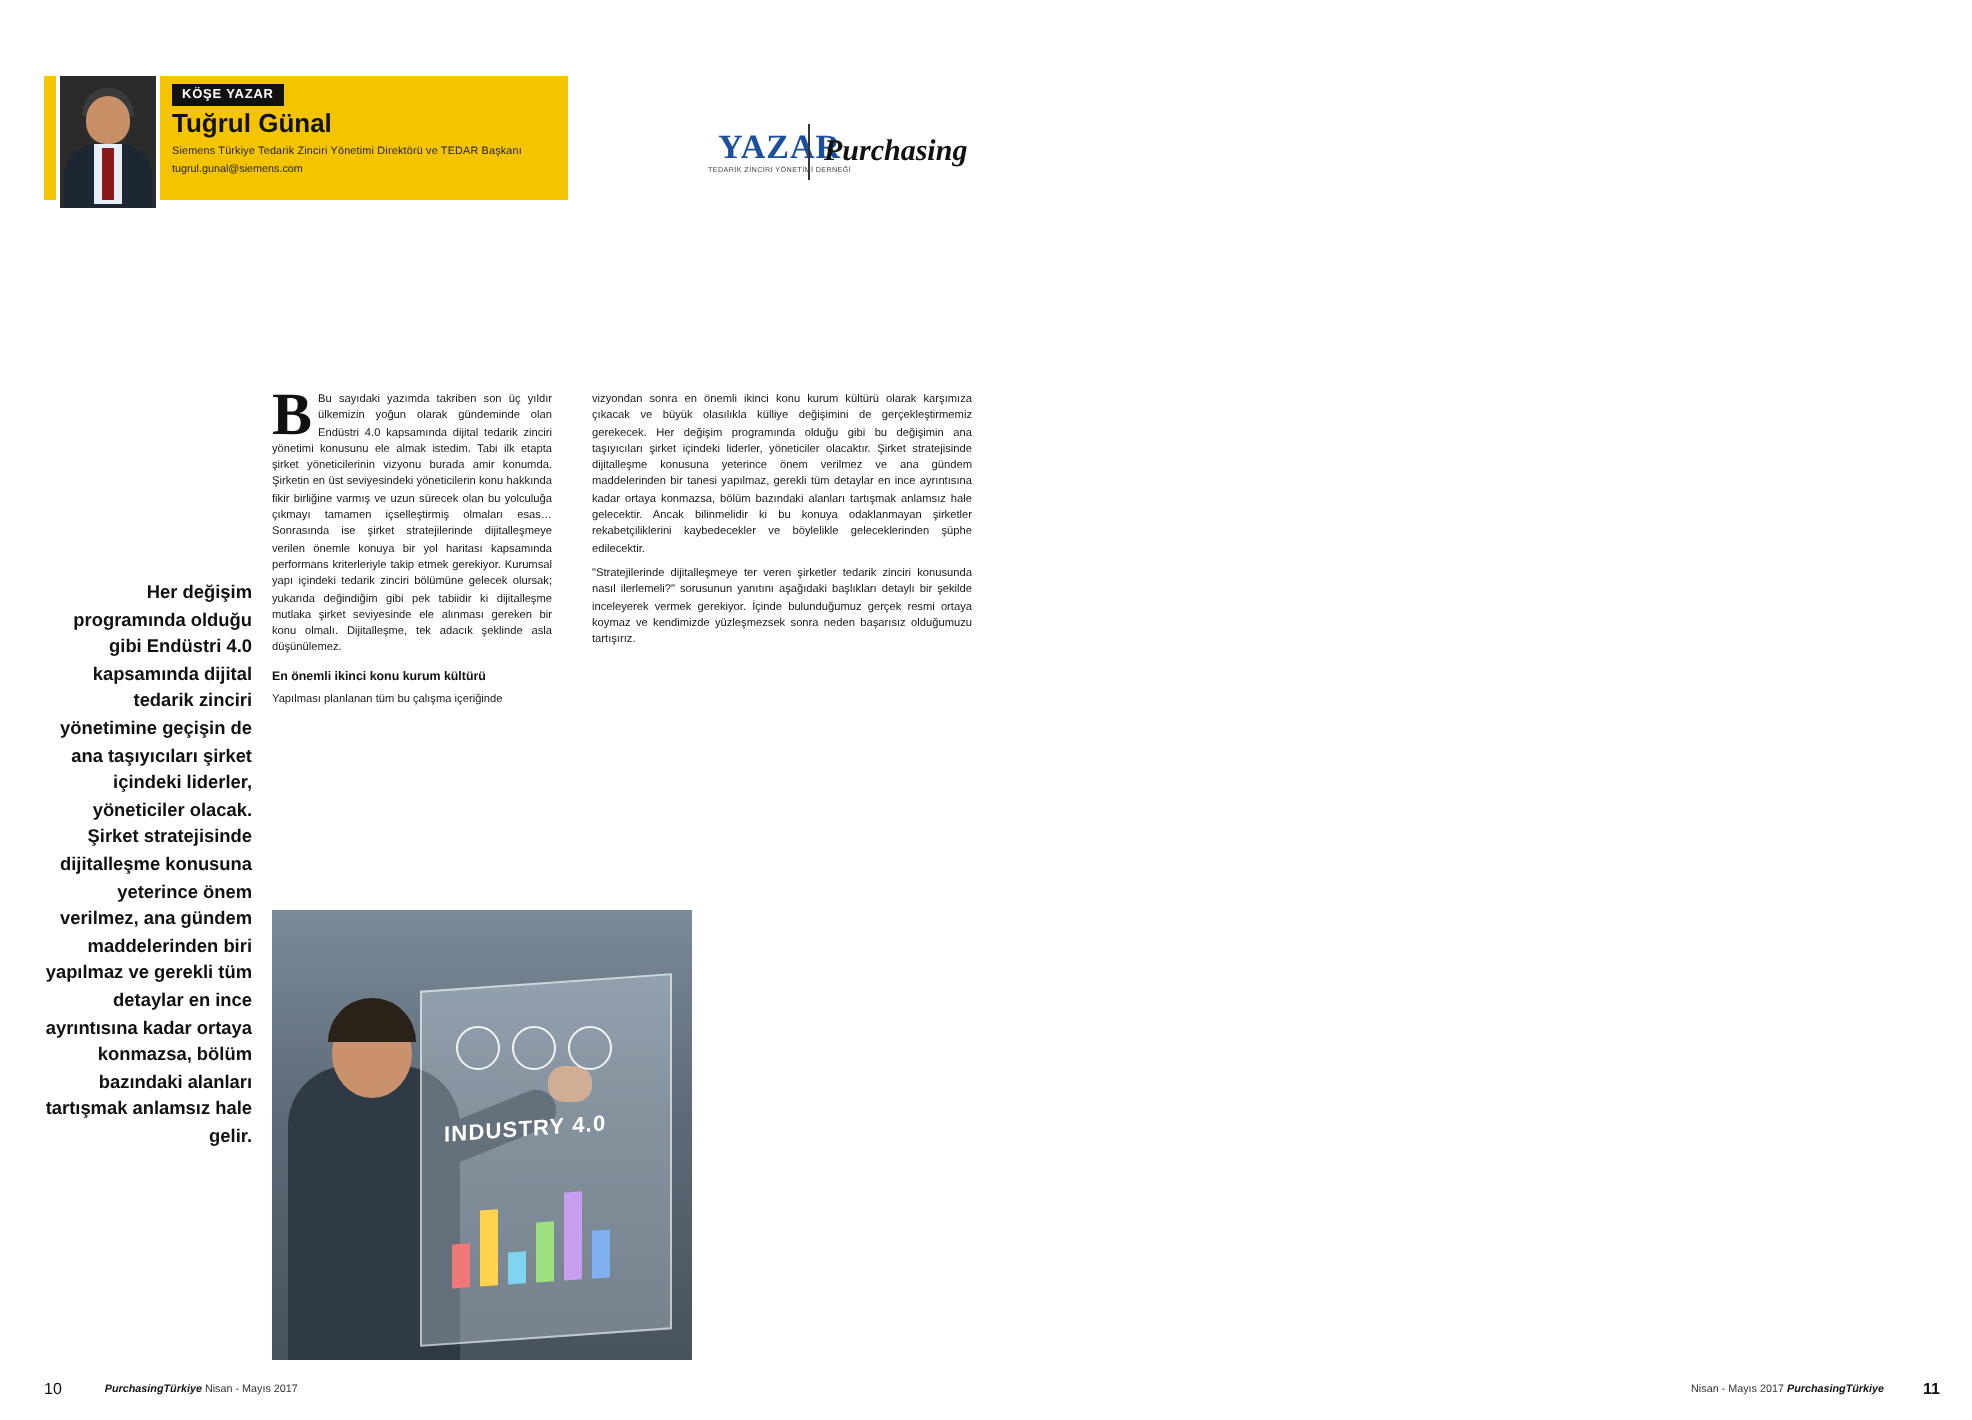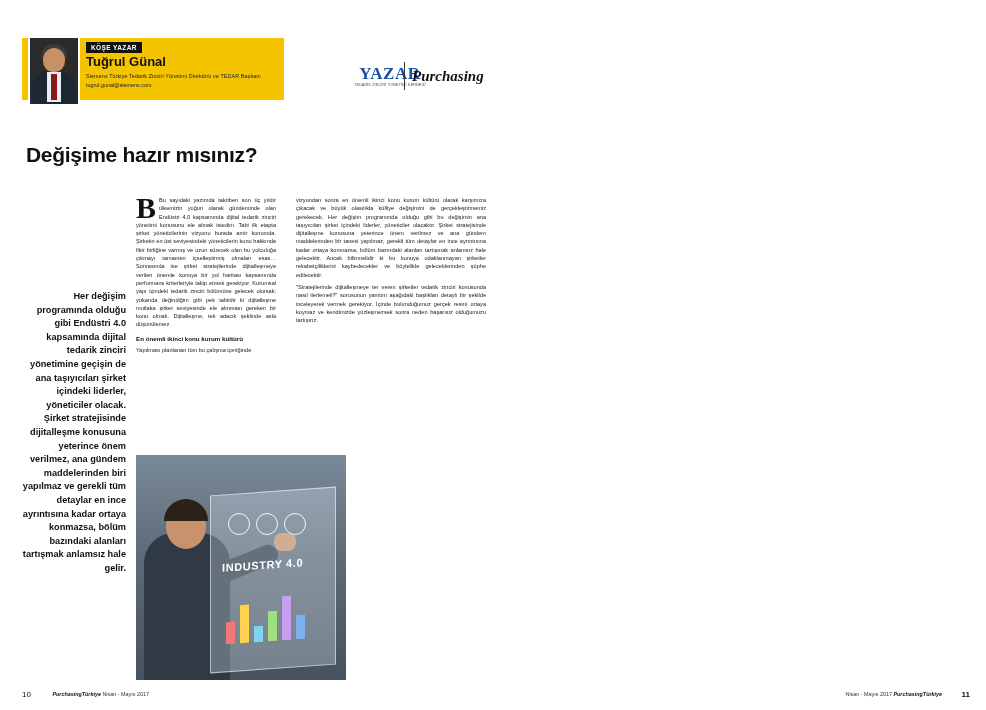--- a/index.html
+++ b/index.html
@@ -93,21 +93,20 @@
 
     <div class="logo-tedar">
       <div class="t1">YAZAR</div>
       <div class="t2">TEDARİK ZİNCİRİ YÖNETİMİ DERNEĞİ</div>
     </div>
     <div class="logo-div"></div>
     <div class="logo-purch">
       <span>Purchasing</span>
     </div>
 
-    <div class="headline">Değişime hazır mısınız?</div>
 
     <div class="pullquote">Her değişim programında olduğu gibi Endüstri 4.0 kapsamında dijital tedarik zinciri yönetimine geçişin de ana taşıyıcıları şirket içindeki liderler, yöneticiler olacak. Şirket stratejisinde dijitalleşme konusuna yeterince önem verilmez, ana gündem maddelerinden biri yapılmaz ve gerekli tüm detaylar en ince ayrıntısına kadar ortaya konmazsa, bölüm bazındaki alanları tartışmak anlamsız hale gelir.</div>
 
     <div class="lcol lcol1">
       <p class="para"><span class="dropcap">B</span><span>Bu sayıdaki yazımda takriben son üç yıldır ülkemizin yoğun olarak gündeminde olan Endüstri 4.0 kapsamında dijital tedarik zinciri yönetimi konusunu ele almak istedim. Tabi ilk etapta şirket yöneticilerinin vizyonu burada amir konumda. Şirketin en üst seviyesindeki yöneticilerin konu hakkında fikir birliğine varmış ve uzun sürecek olan bu yolculuğa çıkmayı tamamen içselleştirmiş olmaları esas… Sonrasında ise şirket stratejilerinde dijitalleşmeye verilen önemle konuya bir yol haritası kapsamında performans kriterleriyle takip etmek gerekiyor. Kurumsal yapı içindeki tedarik zinciri bölümüne gelecek olursak; yukarıda değindiğim gibi pek tabiidir ki dijitalleşme mutlaka şirket seviyesinde ele alınması gereken bir konu olmalı. Dijitalleşme, tek adacık şeklinde asla düşünülemez.</span></p>
       <div class="subhead">En önemli ikinci konu kurum kültürü</div>
       <p class="para">Yapılması planlanan tüm bu çalışma içeriğinde</p>
     </div>
 
     <div class="lcol lcol2">

